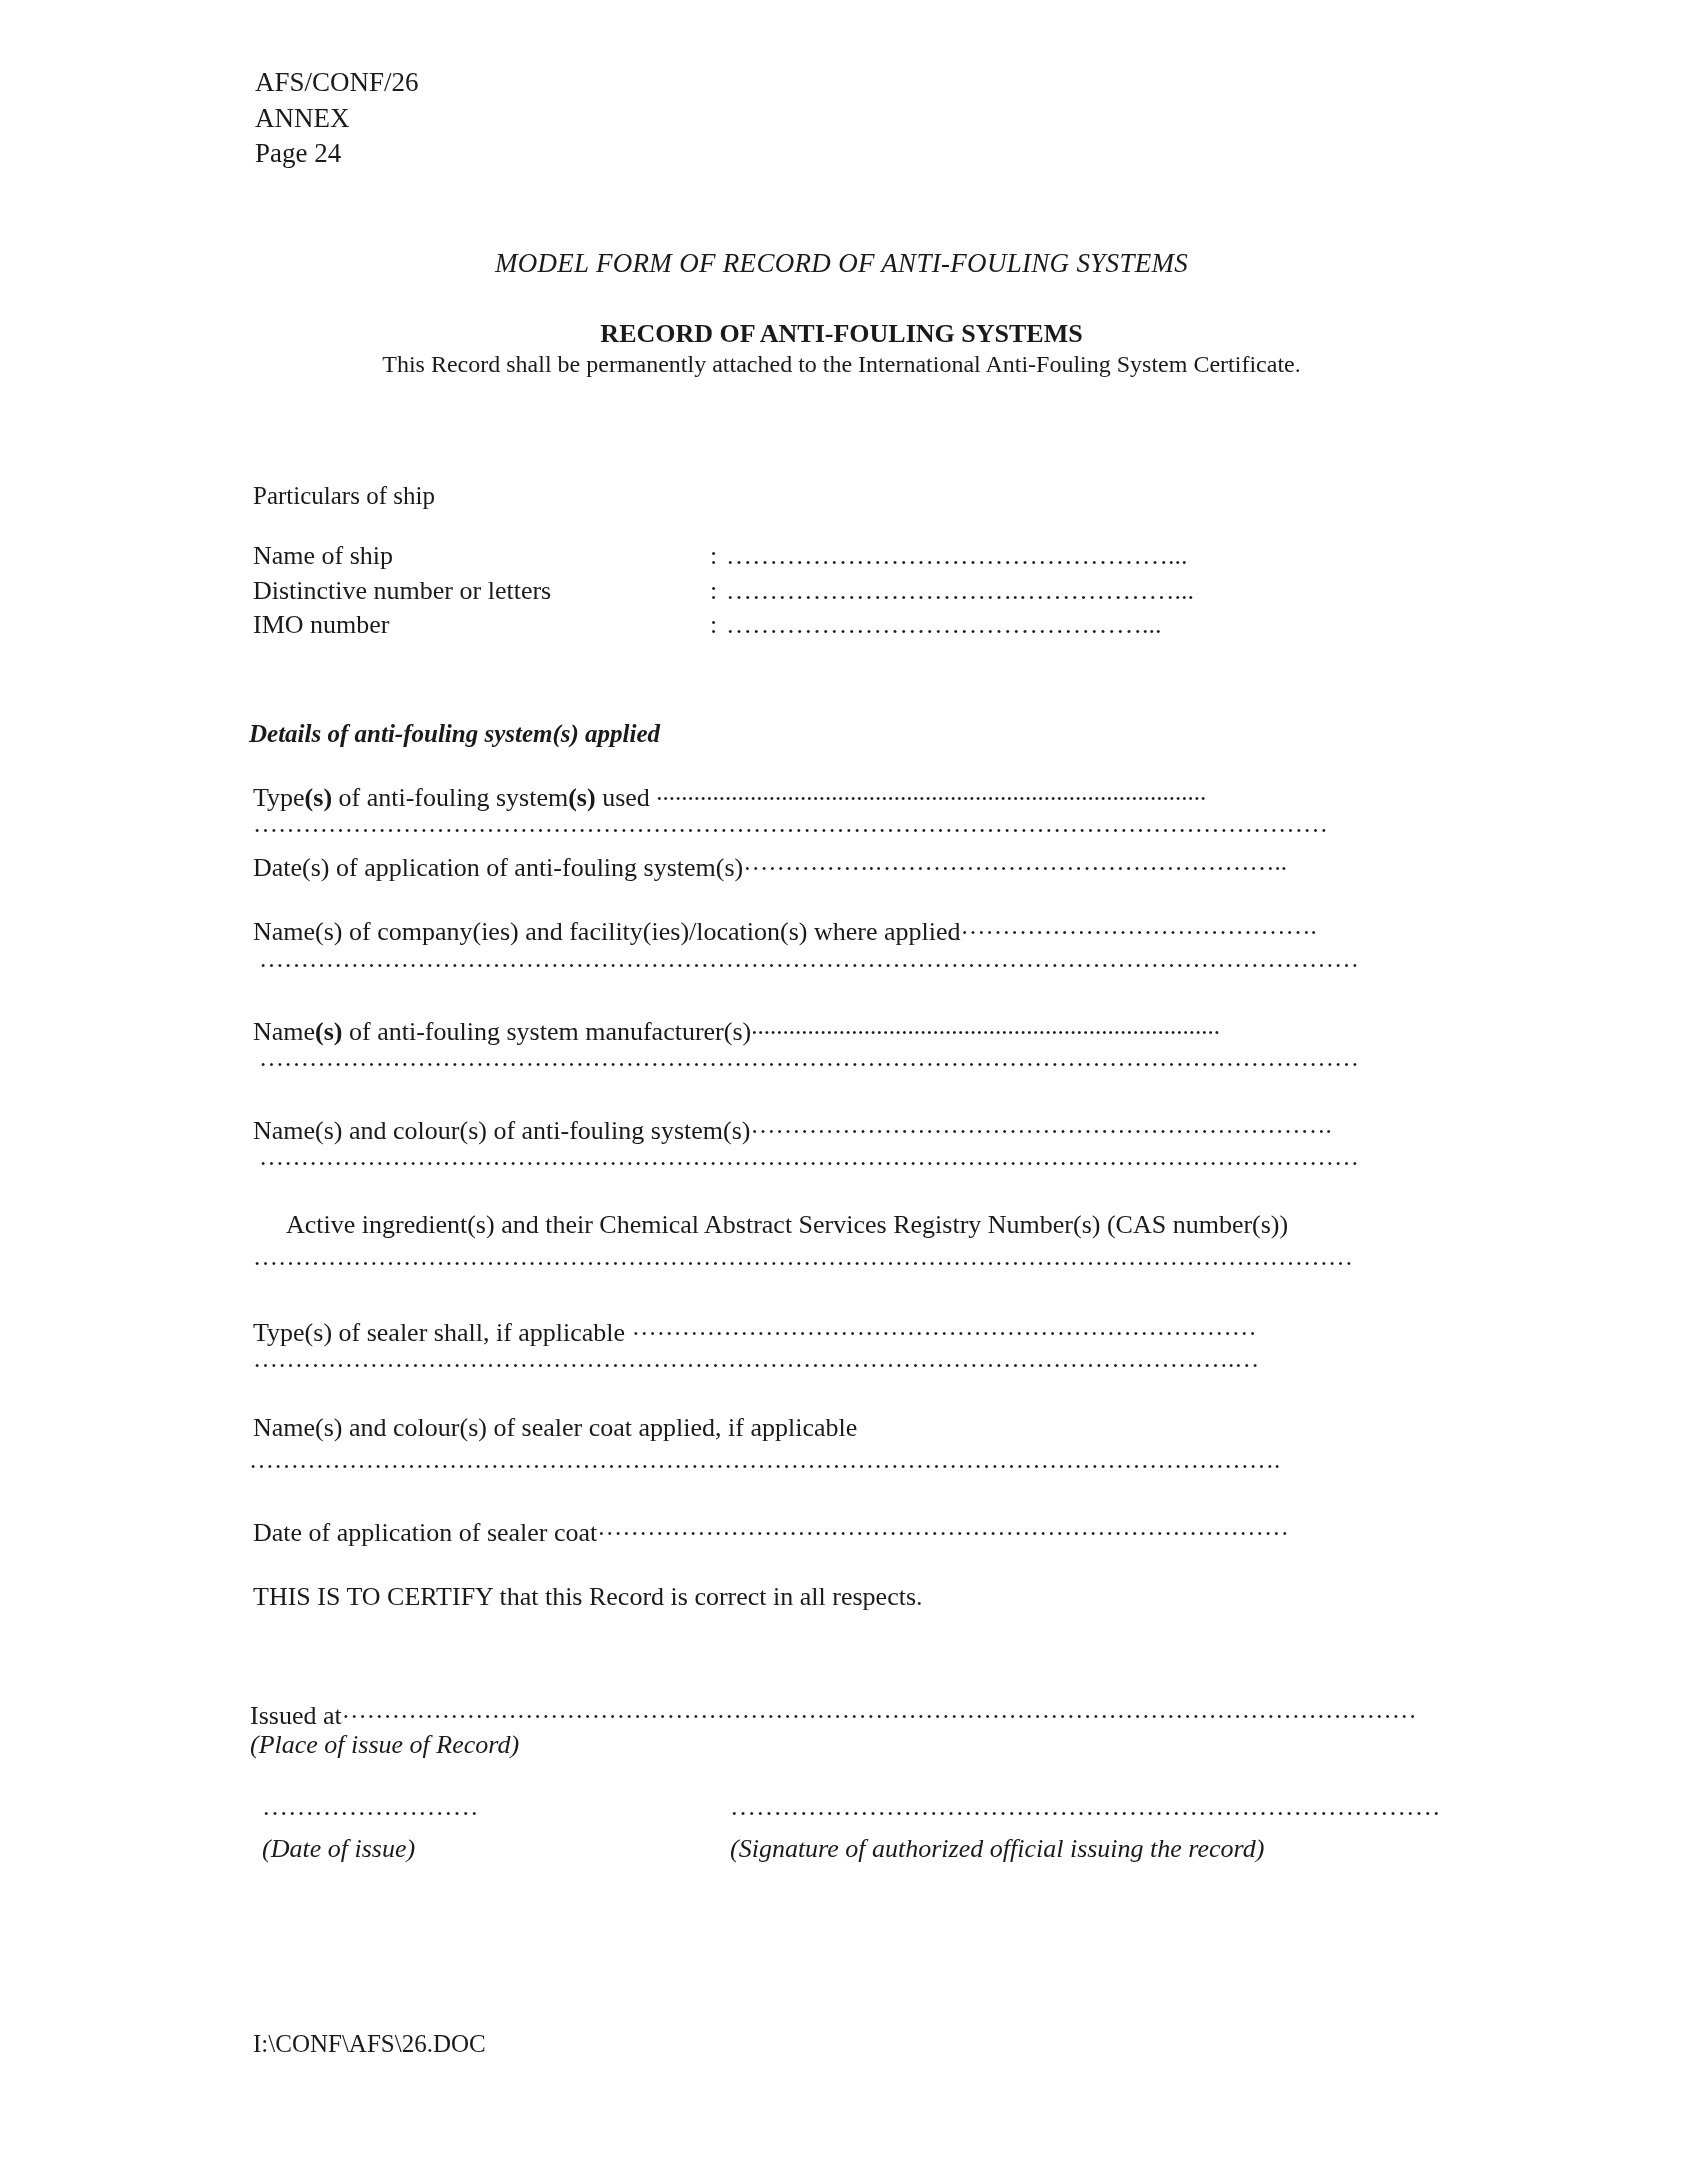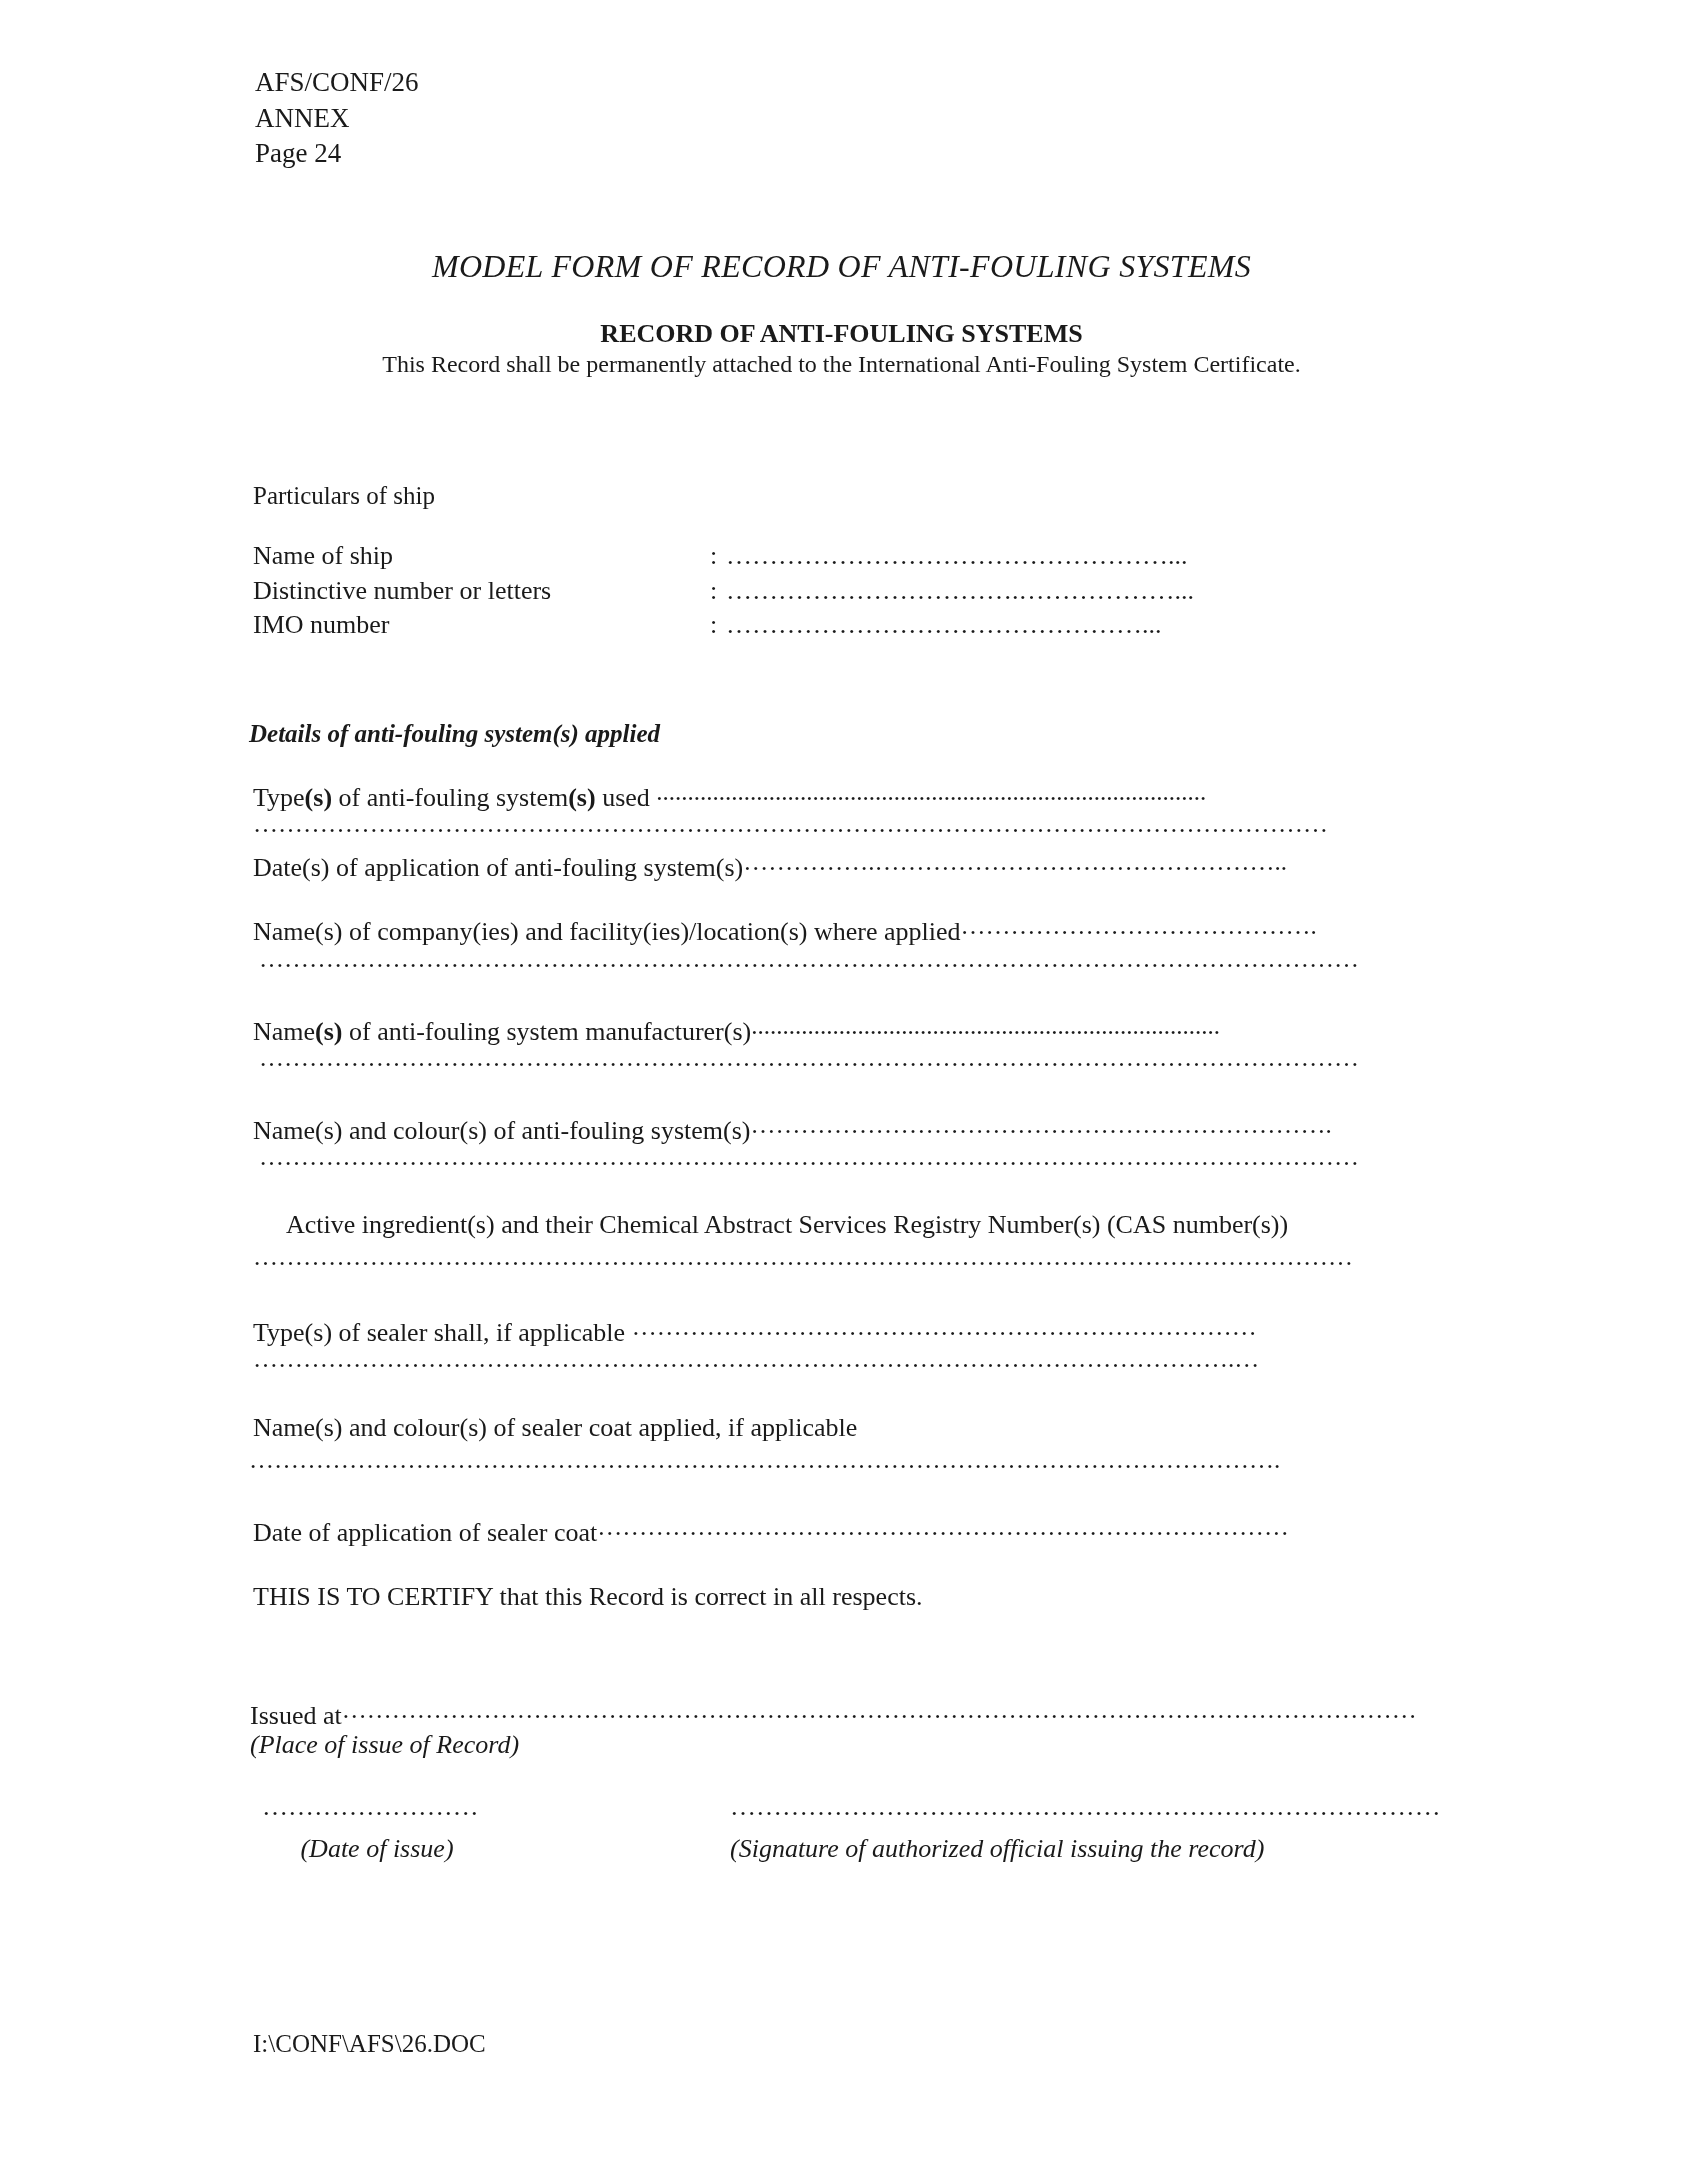--- a/index.html
+++ b/index.html
@@ -27,21 +27,21 @@
   }
   .doc-header div { white-space: pre; }
 
   
   .title-model {
     position: absolute;
     left: 0; right: 0;
     top: 248px;
     text-align: center;
     font-style: italic;
-    font-size: 32px;
+    font-size: 27px;
     letter-spacing: 0.3px;
   }
   .title-record {
     position: absolute;
     left: 0; right: 0;
     top: 319px;
     text-align: center;
     font-weight: bold;
     font-size: 26px;
   }
@@ -178,21 +178,21 @@
 
   <div class="ln" style="left:253px; top:1582px; font-size:26px;">THIS IS TO CERTIFY that this Record is correct in all respects.</div>
 
   <div class="ln" style="left:250px; top:1696px; font-size:26px;text-align:right;">
     <span>Issued at</span><span class="dots" style="max-width:1188px;">…………………………………………………………………………………………………………………</span>
   </div>
   <div class="ln italic" style="left:250px; top:1730px; font-size:26px;">(Place of issue of Record)</div>
 
   <div class="sig-block" style="left:262px; top:1792px; width:297px;">
     <div class="dotline" style="position:relative; left:0; top:0; width:216px; font-size:26px;">………………………….</div>
-    <div class="italic" style="position:relative; text-align:center; width:230px; margin-top:12px; font-size:26px;">(Date of issue)</div>
+    <div class="italic" style="position:relative; text-align:left; width:230px; margin-top:12px; font-size:26px;">(Date of issue)</div>
   </div>
 
   <div class="sig-block" style="left:730px; top:1792px; width:713px;">
     <div class="dotline" style="position:relative; left:0; top:0; width:711px; font-size:26px;">…………………………………………………………………………………………</div>
     <div class="italic" style="position:relative; text-align:left; margin-top:12px; font-size:26px;">(Signature of authorized official issuing the record)</div>
   </div>
 
   <div class="footer-path">I:\CONF\AFS\26.DOC</div>
 
 </div>

